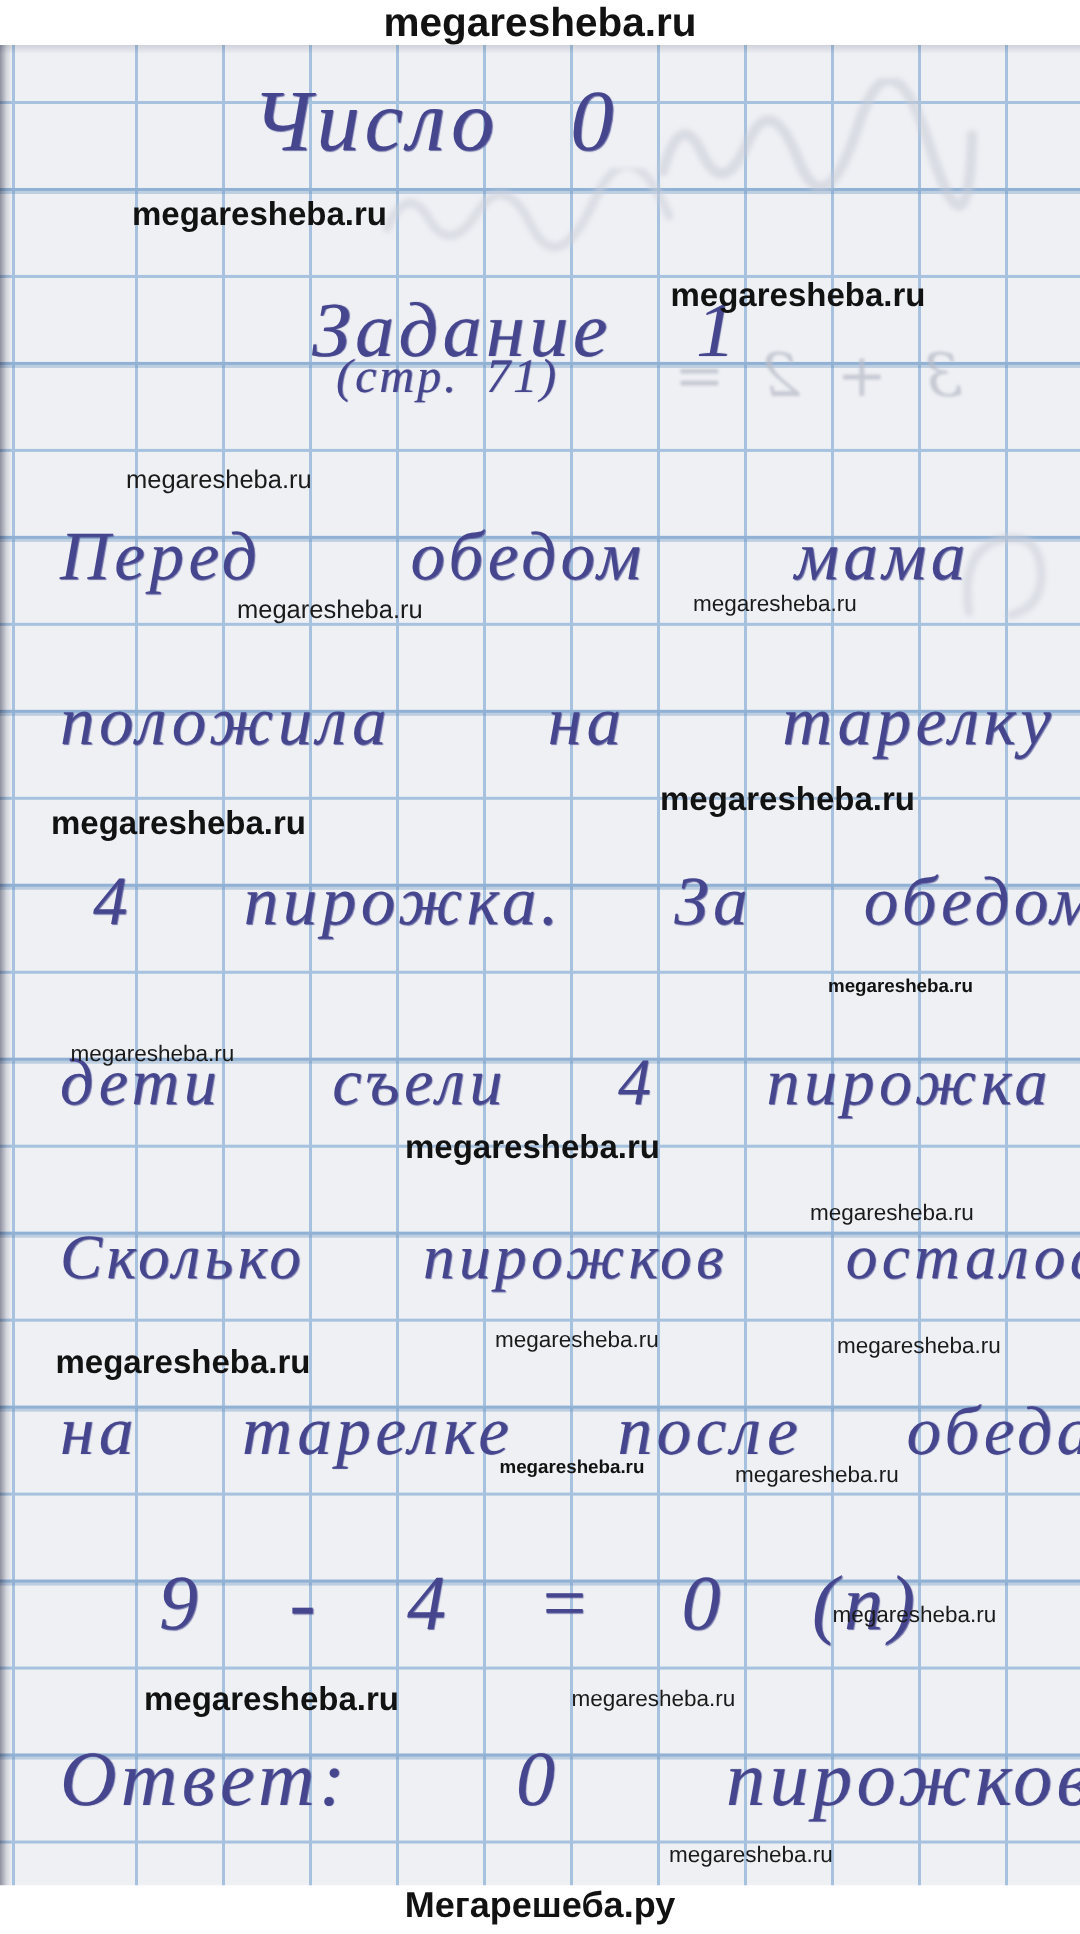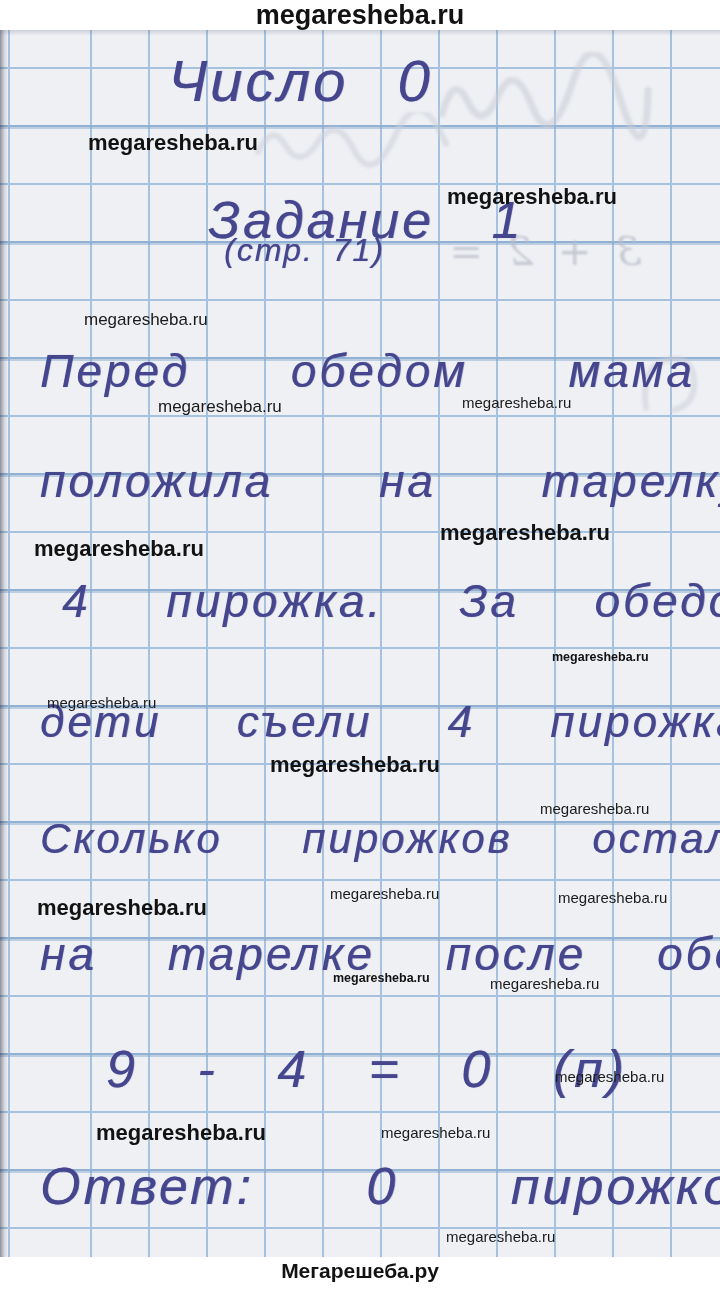--- a/index.html
+++ b/index.html
@@ -14,21 +14,21 @@
     position:relative;width:720px;height:1289px;overflow:hidden;
     font-family:"Liberation Sans",sans-serif;background:#fff;padding-left:48px;
   }
   
   .banner{
     position:absolute;left:0;width:720px;background:#ffffff;
     display:flex;align-items:center;justify-content:center;
     color:var(--wm);font-weight:700;z-index:5;
   }
   .banner--top{top:0;height:30px;font-size:27px;}
-  .banner--bottom{top:1257px;height:28px;font-size:21px;}
+  .banner--bottom{top:1257px;height:28px;font-size:24px;}
   
   .paper{
     position:absolute;left:0;top:30px;width:720px;height:1227px;
     background-color:var(--paper);
     background-image:
       repeating-linear-gradient(0deg, transparent 0 112px, rgba(110,150,195,0.38) 112px 116px),
       repeating-linear-gradient(90deg, transparent 0 56px, var(--grid) 56px 58px),
       repeating-linear-gradient(0deg, transparent 0 56px, var(--grid) 56px 58px);
     background-position: 0 28px, 34px 0, 0 28px;
   }
@@ -37,21 +37,21 @@
     background:linear-gradient(90deg, rgba(25,30,55,.45), rgba(25,30,55,.12) 55%, transparent);
     z-index:4;
   }
   .paper::after{ 
     content:"";position:absolute;left:0;top:0;right:0;height:6px;
     background:linear-gradient(180deg, rgba(60,70,100,.18), transparent);
   }
   
   .hand{
     position:absolute;white-space:nowrap;color:var(--ink);
-    font-family:Liberation Sans, sans-serif;font-style:italic;
+    font-family:Liberation Serif, serif;font-style:italic;
     text-shadow:0.6px 0.4px 0.7px rgba(70,70,142,.75);
     z-index:2;line-height:1.15;
   }
   
   .wm{
     position:absolute;white-space:nowrap;color:var(--wm);
     font-family:"Liberation Sans",sans-serif;z-index:3;
   }
   .wm--bold{font-weight:700;font-size:22px;}
   .wm--thin{font-weight:400;font-size:15px;color:#1a1a1a;}

